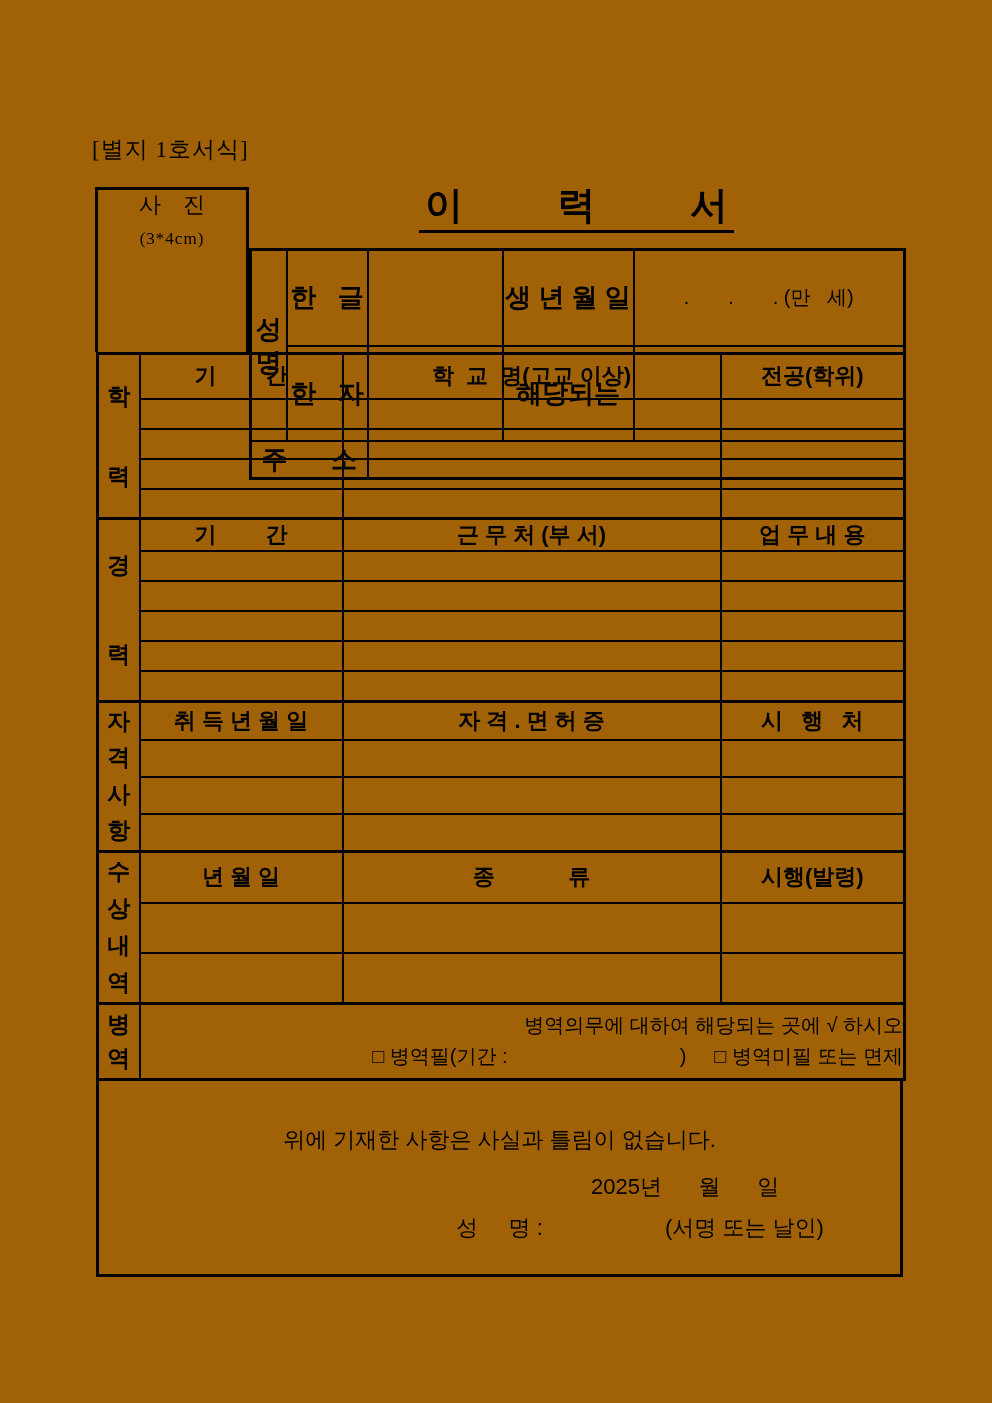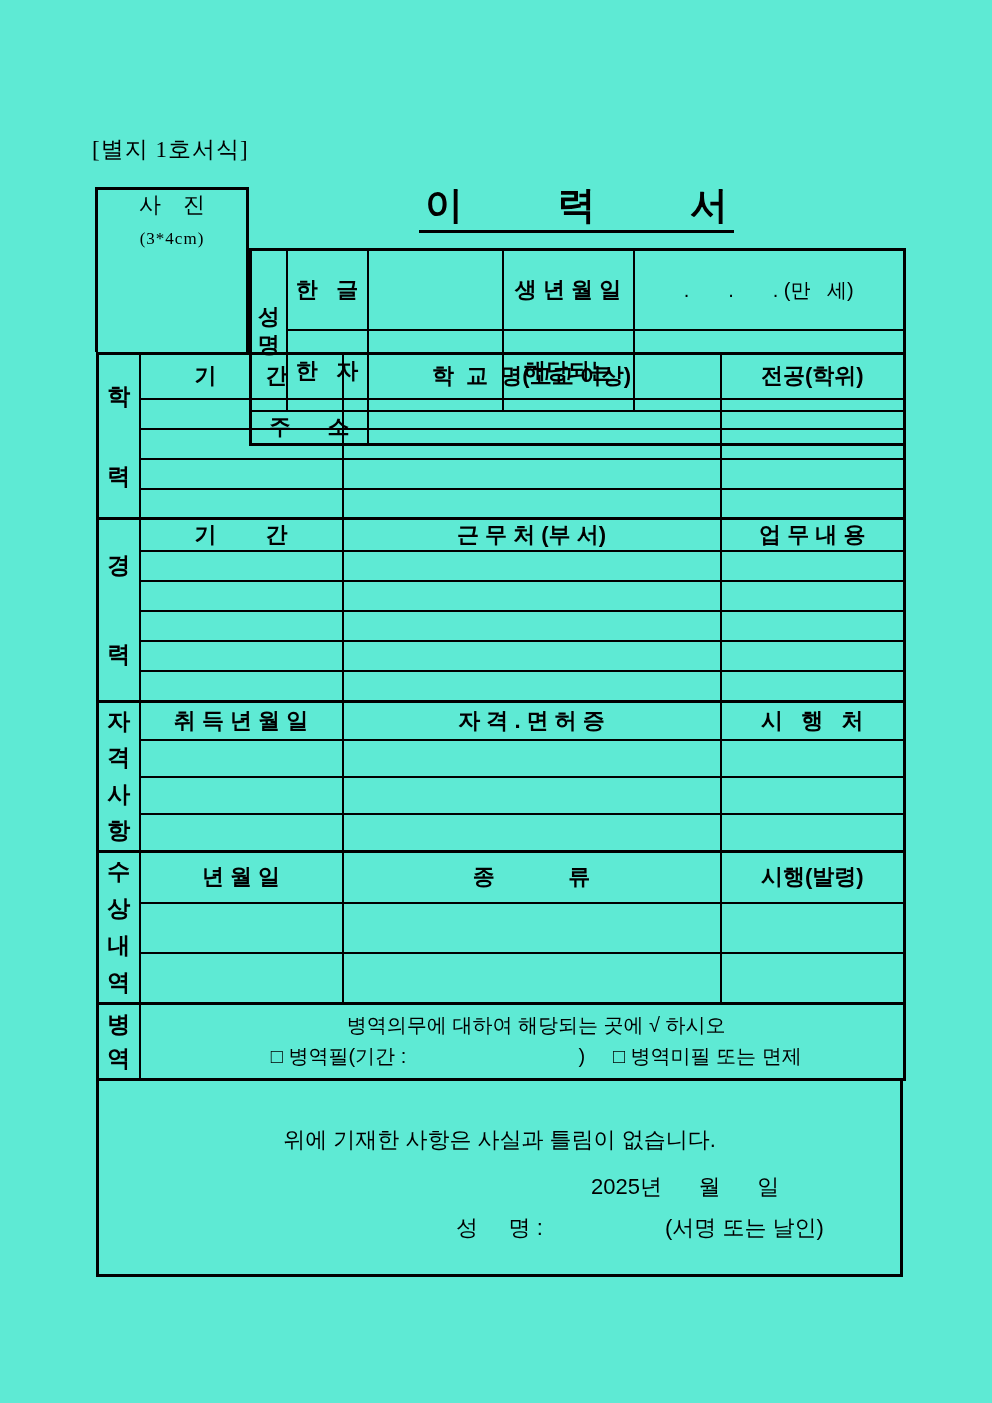--- a/index.html
+++ b/index.html
@@ -2,21 +2,21 @@
 <html><head>
 <meta charset="utf-8">
 <style>
   * { margin:0; padding:0; box-sizing:border-box; }
   html,body { background:#ffffff; }
   body {
     width:992px; height:1403px;
     font-family:"Liberation Sans", sans-serif;
     color:#000;
   }
-  .sheet { position:relative; width:992px; height:1403px; background:#5eead4; overflow:hidden; }
+  .sheet { position:relative; width:992px; height:1403px; background:#a16207; overflow:hidden; }
 
   .form-tag {
     position:absolute; left:92px; top:134px;
     font-family:"Liberation Serif", serif;
     font-size:23px; letter-spacing:1px; white-space:pre;
   }
 
   .photo-box {
     position:absolute; left:95px; top:187px; width:154px; height:165px;
     border:3px solid #000; border-bottom:none;
@@ -36,21 +36,21 @@
 
   table { border-collapse:collapse; table-layout:fixed; }
   td { overflow:hidden; }
 
   .name-table {
     position:absolute; left:249px; top:248px; width:654px;
     border:3px solid #000;
   }
   .name-table td {
     border:2px solid #000;
-    font-size:22px; font-weight:bold; text-align:center;
+    font-size:26px; font-weight:bold; text-align:center;
     white-space:pre; vertical-align:middle;
   }
   .name-table tr.r1 { height:35px; }
   .name-table tr.r2 { height:35px;margin-top:28px; }
   .name-table tr.r3 { height:33px; }
   .name-table td.val { font-weight:normal; font-size:20px; }
   .name-stack { display:flex; flex-direction:column; align-items:center; line-height:1.25; }
 
   .main-wrap { position:absolute; left:96px; top:352px; width:807px; }
   .main-table { width:807px; border:3px solid #000; }
@@ -63,21 +63,21 @@
     font-size:23px; font-weight:bold; line-height:1;
   }
   .vh-edu { height:160px; } .vh-car { height:178px; }
   .vh-qual { height:146px; } .vh-aw { height:148px; } .vh-mil { height:68px; }
 
   tr.h-hdr-edu { height:45px; } tr.h-hdr-car { height:32px; }
   tr.h-hdr-q { height:39px; }  tr.h-hdr-aw { height:52px; }
   tr.h30 { height:30px; } tr.h37 { height:37px; } tr.h50 { height:50px; }
   tr.h-mil { height:76px; }
 
-  .mil-cell { text-align:center; padding-left:29px; font-size:20px; font-weight:normal; }
+  .mil-cell { text-align:right; padding-left:29px; font-size:20px; font-weight:normal; }
   .mil-line { white-space:pre; line-height:1.55; }
 
   .decl-box {
     width:807px; height:196px;
     border:3px solid #000; border-top:none;
     padding-top:44px; font-size:22px;
   }
   .decl-line1 { text-align:center; white-space:pre; }
   .decl-line2 { white-space:pre; padding-left:492px; margin-top:17px; }
   .decl-line3 { white-space:pre; padding-left:357px; margin-top:11px; }

